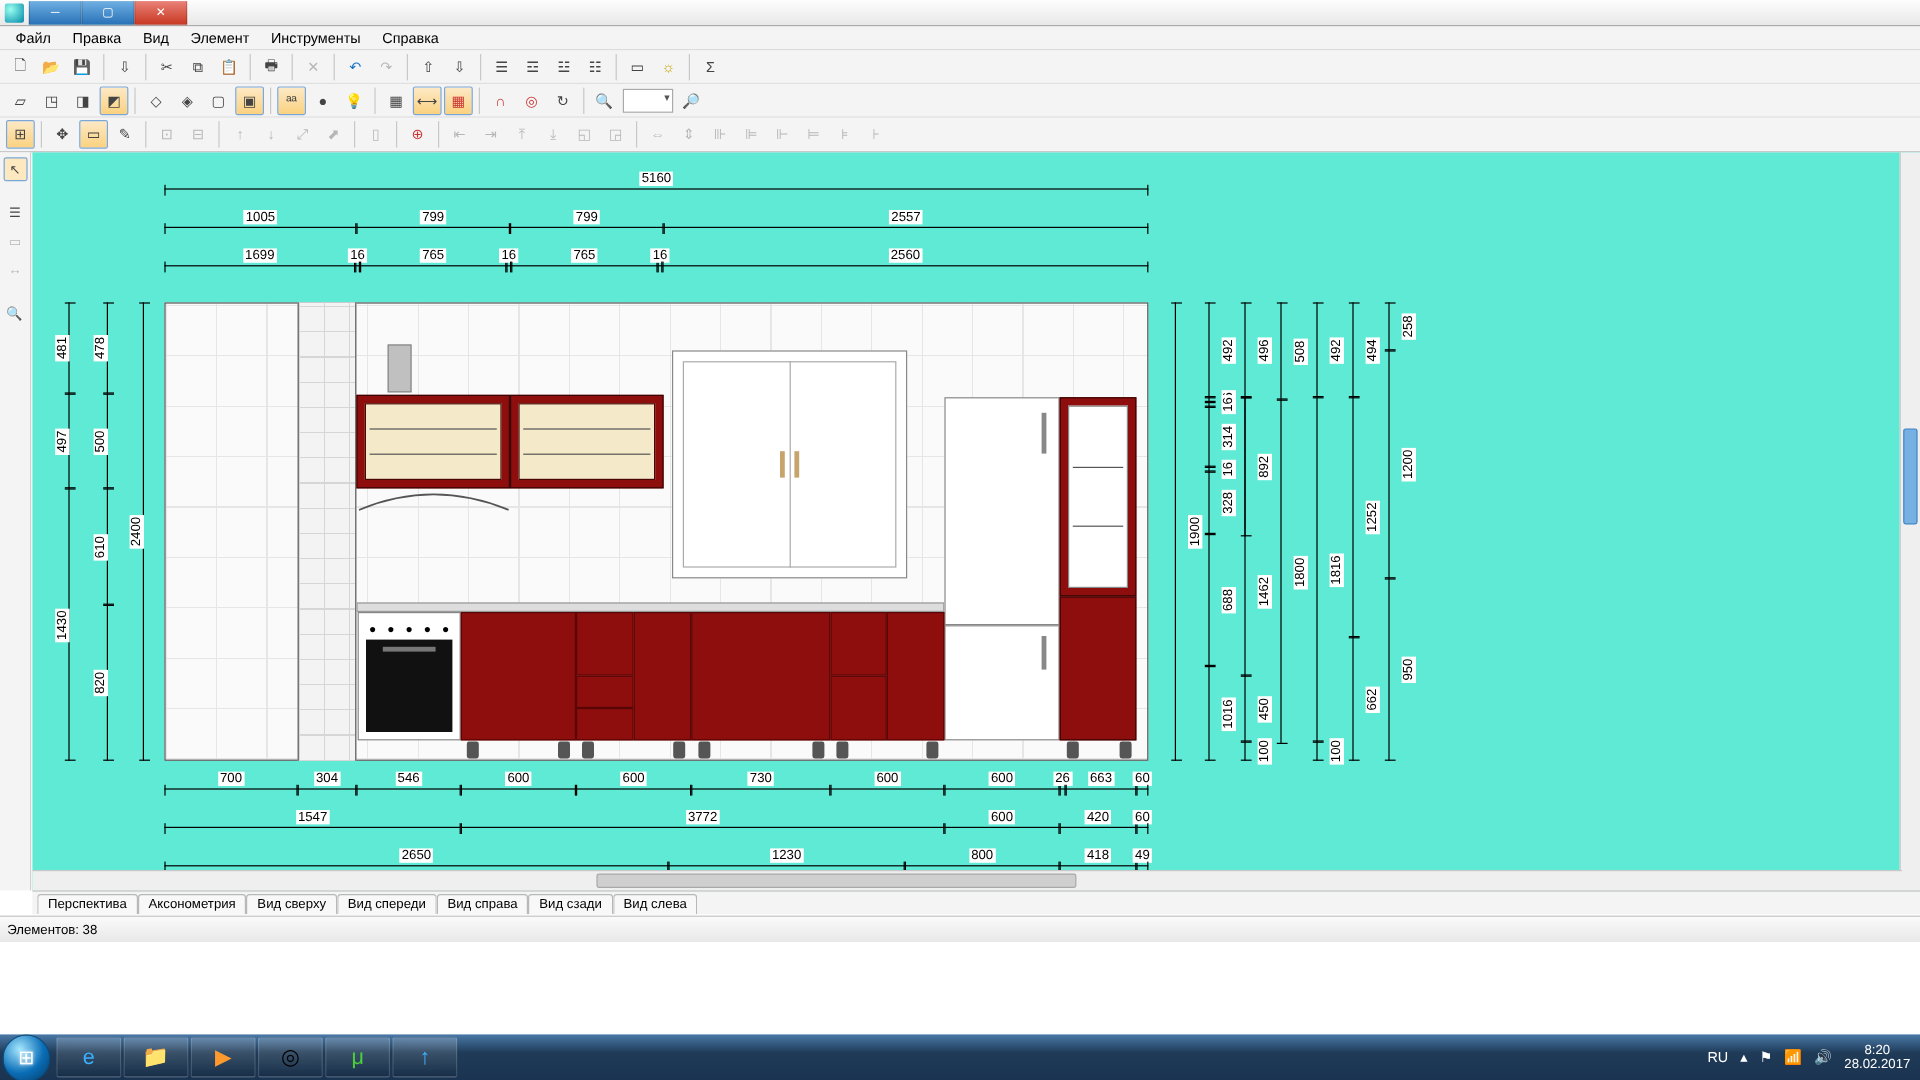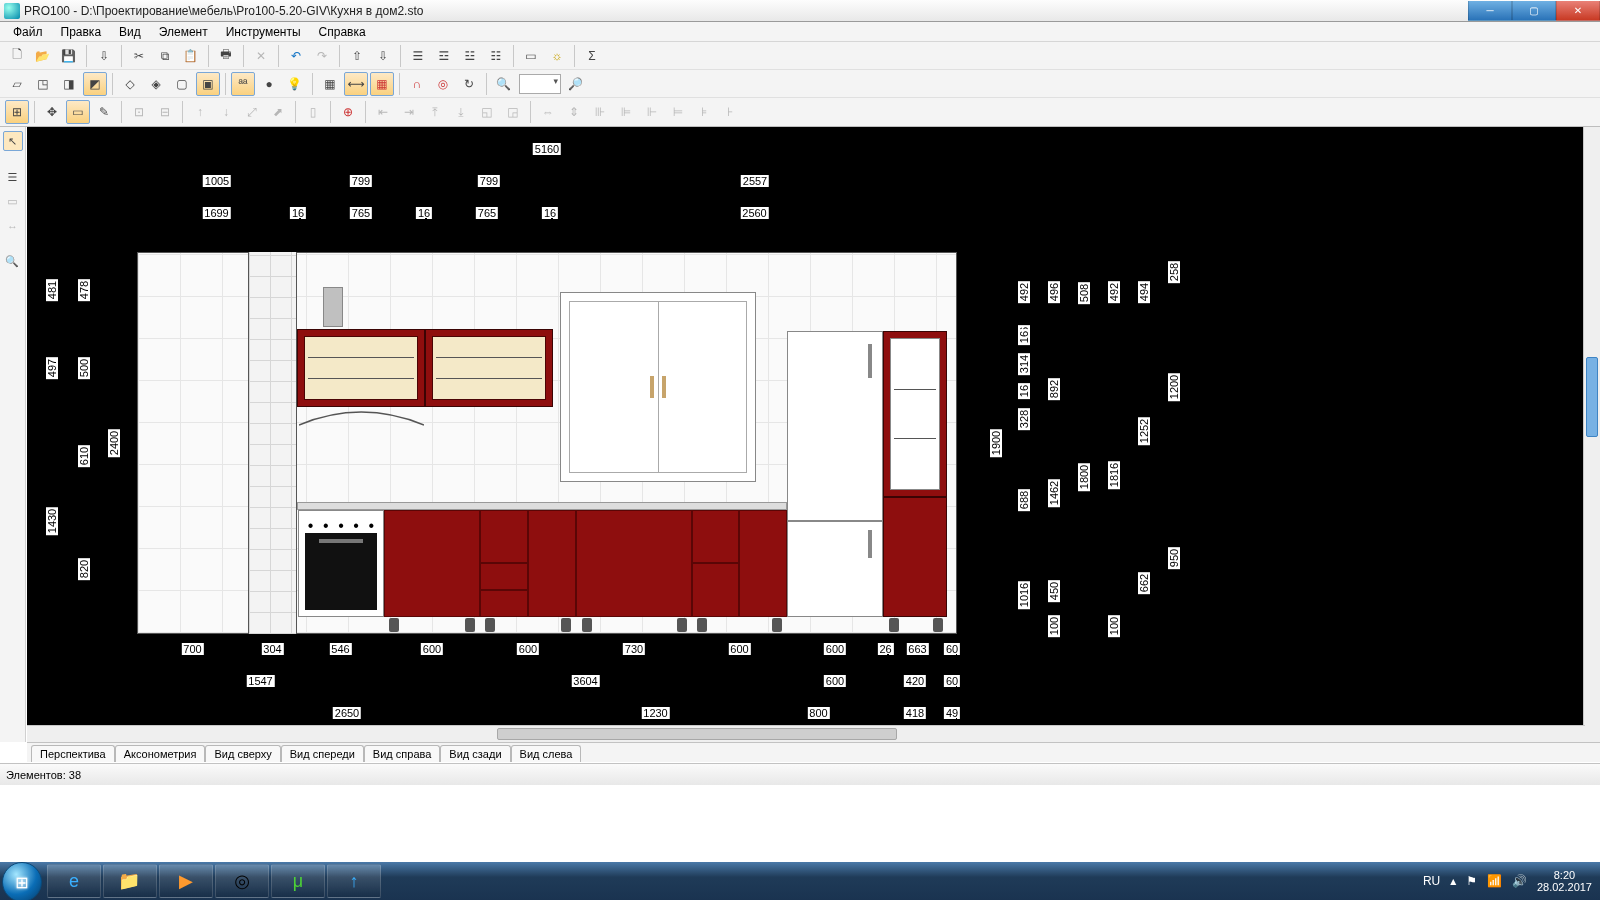--- a/index.html
+++ b/index.html
@@ -30,21 +30,21 @@
   .dropdown-field { width:42px; height:20px; border:1px solid #aaa; background:#fff; margin:0 2px; position:relative; }
   .dropdown-field:after { content:"▾"; position:absolute; right:2px; top:1px; font-size:9px; color:#555; }
 
   
   .left-strip { position:absolute; top:127px; left:0; width:26px; background:#f4f4f4; border-right:1px solid #d0d0d0; padding-top:4px; display:flex; flex-direction:column; align-items:center; gap:4px; height:615px; }
   .lsbtn { width:20px; height:20px; display:flex; align-items:center; justify-content:center; border:1px solid transparent; border-radius:2px; font-size:11px; color:#444; }
   .lsbtn.active { border-color:#7aa7d7; background:#fde8c0; }
   .lsbtn.disabled { opacity:.35; }
 
   
-  .canvas-wrap { position:absolute; left:27px; top:127px; right:0; bottom:158px; background:#000000; overflow:hidden; }
+  .canvas-wrap { position:absolute; left:27px; top:127px; right:0; bottom:158px; background:#5eead4; overflow:hidden; }
   .canvas { position:absolute; inset:0; }
 
   
   .dim-h { position:absolute; border-top:1px solid #000; }
   .dim-h:before,.dim-h:after { content:""; position:absolute; top:-4px; width:1px; height:9px; background:#000; }
   .dim-h:before { left:0; } .dim-h:after { right:0; }
   .dim-h-label { position:absolute; top:-15px; left:50%; transform:translateX(-50%); font-size:11px; background:#fff; padding:0 2px; white-space:nowrap; }
 
   .dim-v { position:absolute; border-left:1px solid #000; }
   .dim-v:before,.dim-v:after { content:""; position:absolute; left:-4px; height:1px; width:9px; background:#000; }
@@ -95,21 +95,20 @@
   .task-item { width:54px; height:34px; margin:0 1px; border-radius:2px; background:linear-gradient(rgba(255,255,255,.2),rgba(0,0,0,.1)); display:flex; align-items:center; justify-content:center; font-size:18px; border:1px solid rgba(255,255,255,.15); }
   .tray { margin-left:auto; display:flex; align-items:center; gap:10px; padding-right:8px; color:#fff; font-size:11px; }
   .tray .clock { text-align:center; line-height:1.1; }
   .tray-icon { font-size:12px; }
 </style>
 </head>
 <body>
 
 <div class="titlebar">
   <div class="app-icon"></div>
-  <div class="title">PRO100 - D:\Проектирование\мебель\Pro100-5.20-GIV\Кухня в дом2.sto</div>
   <div class="winbtns">
     <div class="winbtn min">─</div>
     <div class="winbtn max">▢</div>
     <div class="winbtn close">✕</div>
   </div>
 </div>
 
 <div class="menubar">
   <span>Файл</span>
   <span>Правка</span>
@@ -379,21 +378,21 @@
         <div class="dim-h-label">663</div>
       </div>
     <div class="dim-h" style="left:920px; top:530px; width:10px;">
         <div class="dim-h-label">60</div>
       </div>
 
     <div class="dim-h" style="left:110px; top:562px; width:247px;">
         <div class="dim-h-label">1547</div>
       </div>
     <div class="dim-h" style="left:357px; top:562px; width:403px;">
-        <div class="dim-h-label">3604</div>
+        <div class="dim-h-label">3772</div>
       </div>
     <div class="dim-h" style="left:760px; top:562px; width:96px;">
         <div class="dim-h-label">600</div>
       </div>
     <div class="dim-h" style="left:856px; top:562px; width:64px;text-decoration:underline;">
         <div class="dim-h-label">420</div>
       </div>
     <div class="dim-h" style="left:920px; top:562px; width:10px;">
         <div class="dim-h-label">60</div>
       </div>

